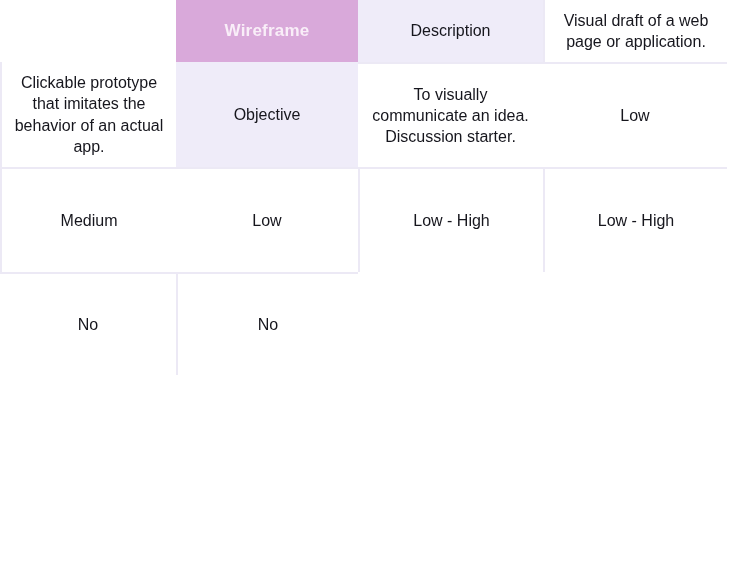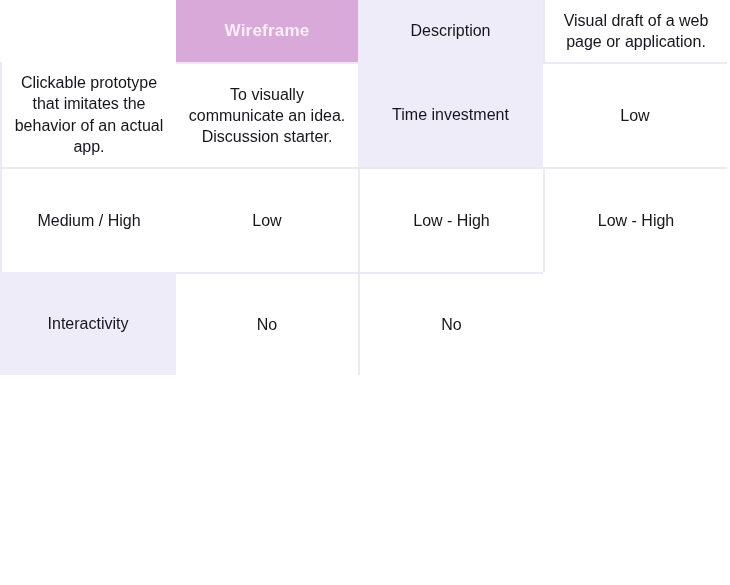--- a/index.html
+++ b/index.html
@@ -54,26 +54,25 @@
 
 <div class="table">
 
   <div class="corner"></div>
   <div class="th th0">Wireframe</div>
 
   <div class="rl">Description</div>
   <div class="td bl">Visual draft of a web page or application.</div>
   <div class="td bl">Clickable prototype that imitates the behavior of an actual app.</div>
 
+  <div class="rl">Objective</div>
   <div class="td bt">To visually communicate an idea. Discussion starter.</div>
 
-  <div class="rl">Time investment</div>
   <div class="td bt">Low</div>
-  <div class="td bt bl">Medium / High</div>
+  <div class="td bt bl">Medium</div>
 
   <div class="td bt">Low</div>
   <div class="td bt bl">Low - High</div>
   <div class="td bt bl">Low - High</div>
 
-  <div class="rl">Interactivity</div>
   <div class="td bt">No</div>
   <div class="td bt bl">No</div>
 </div>
 
 </body></html>

